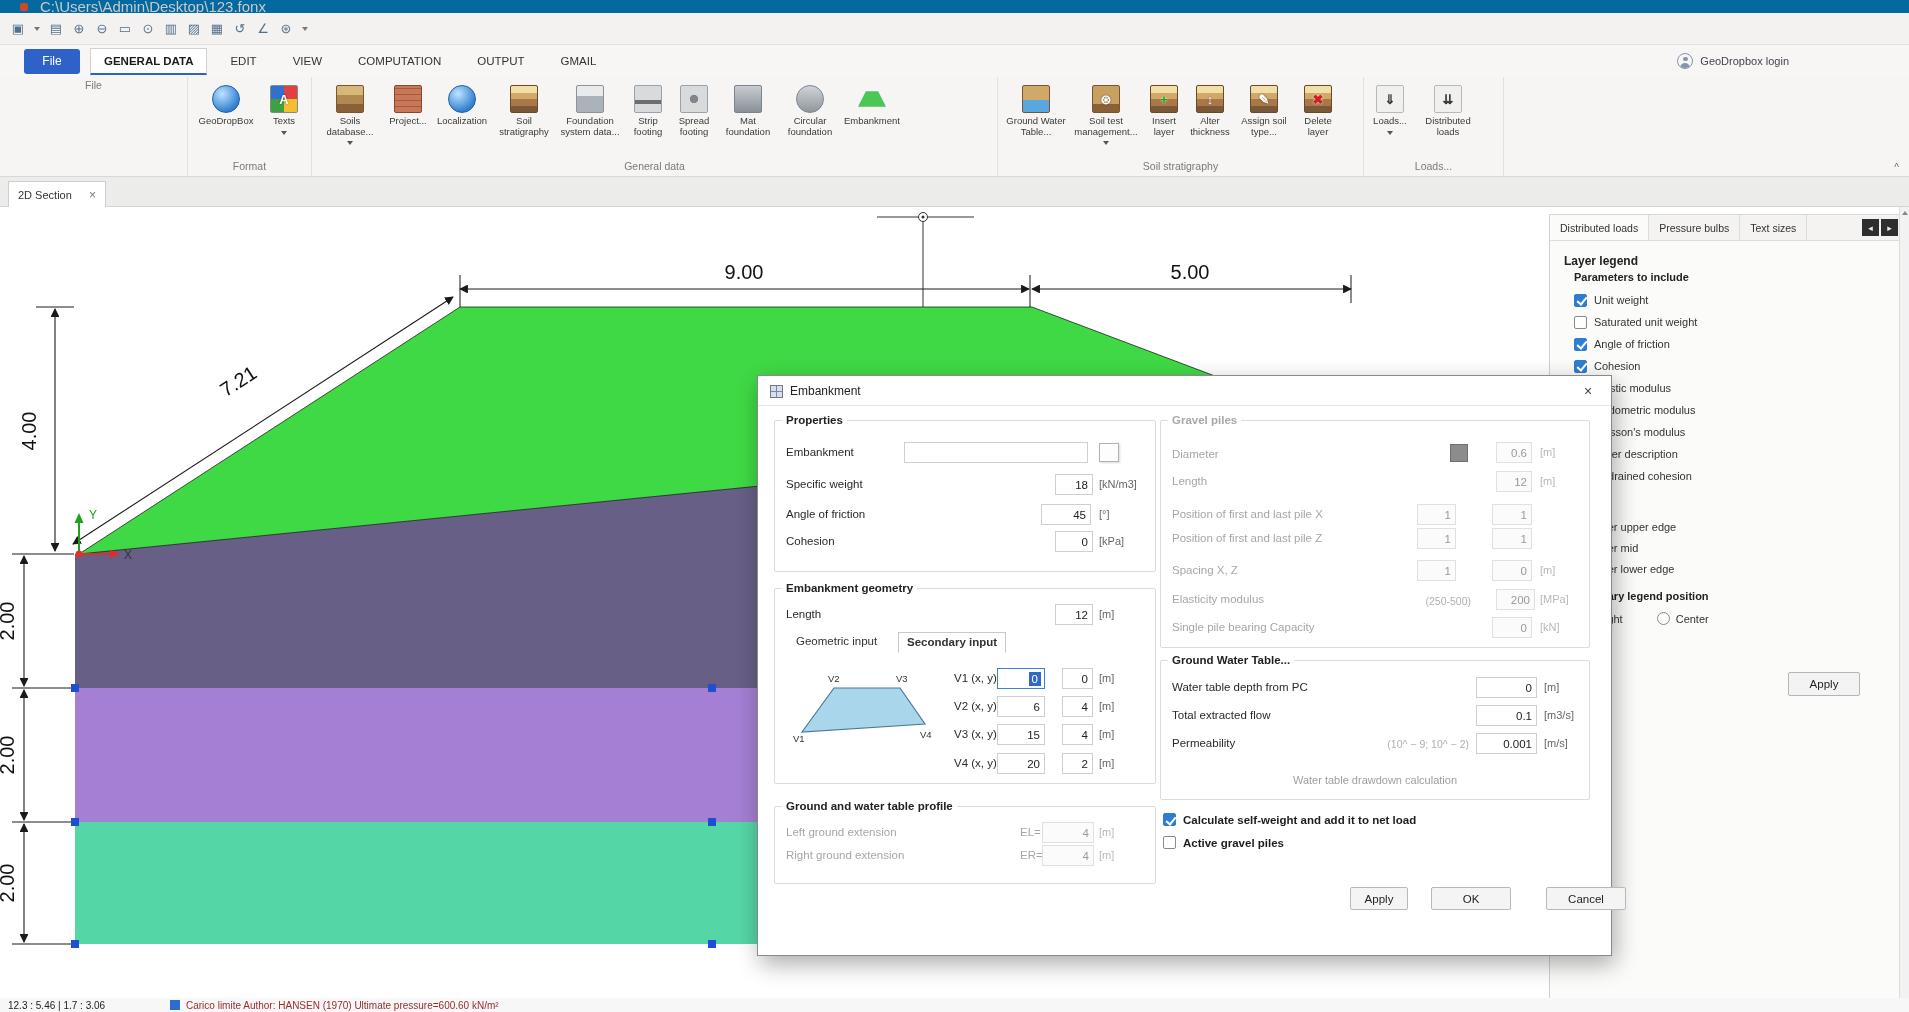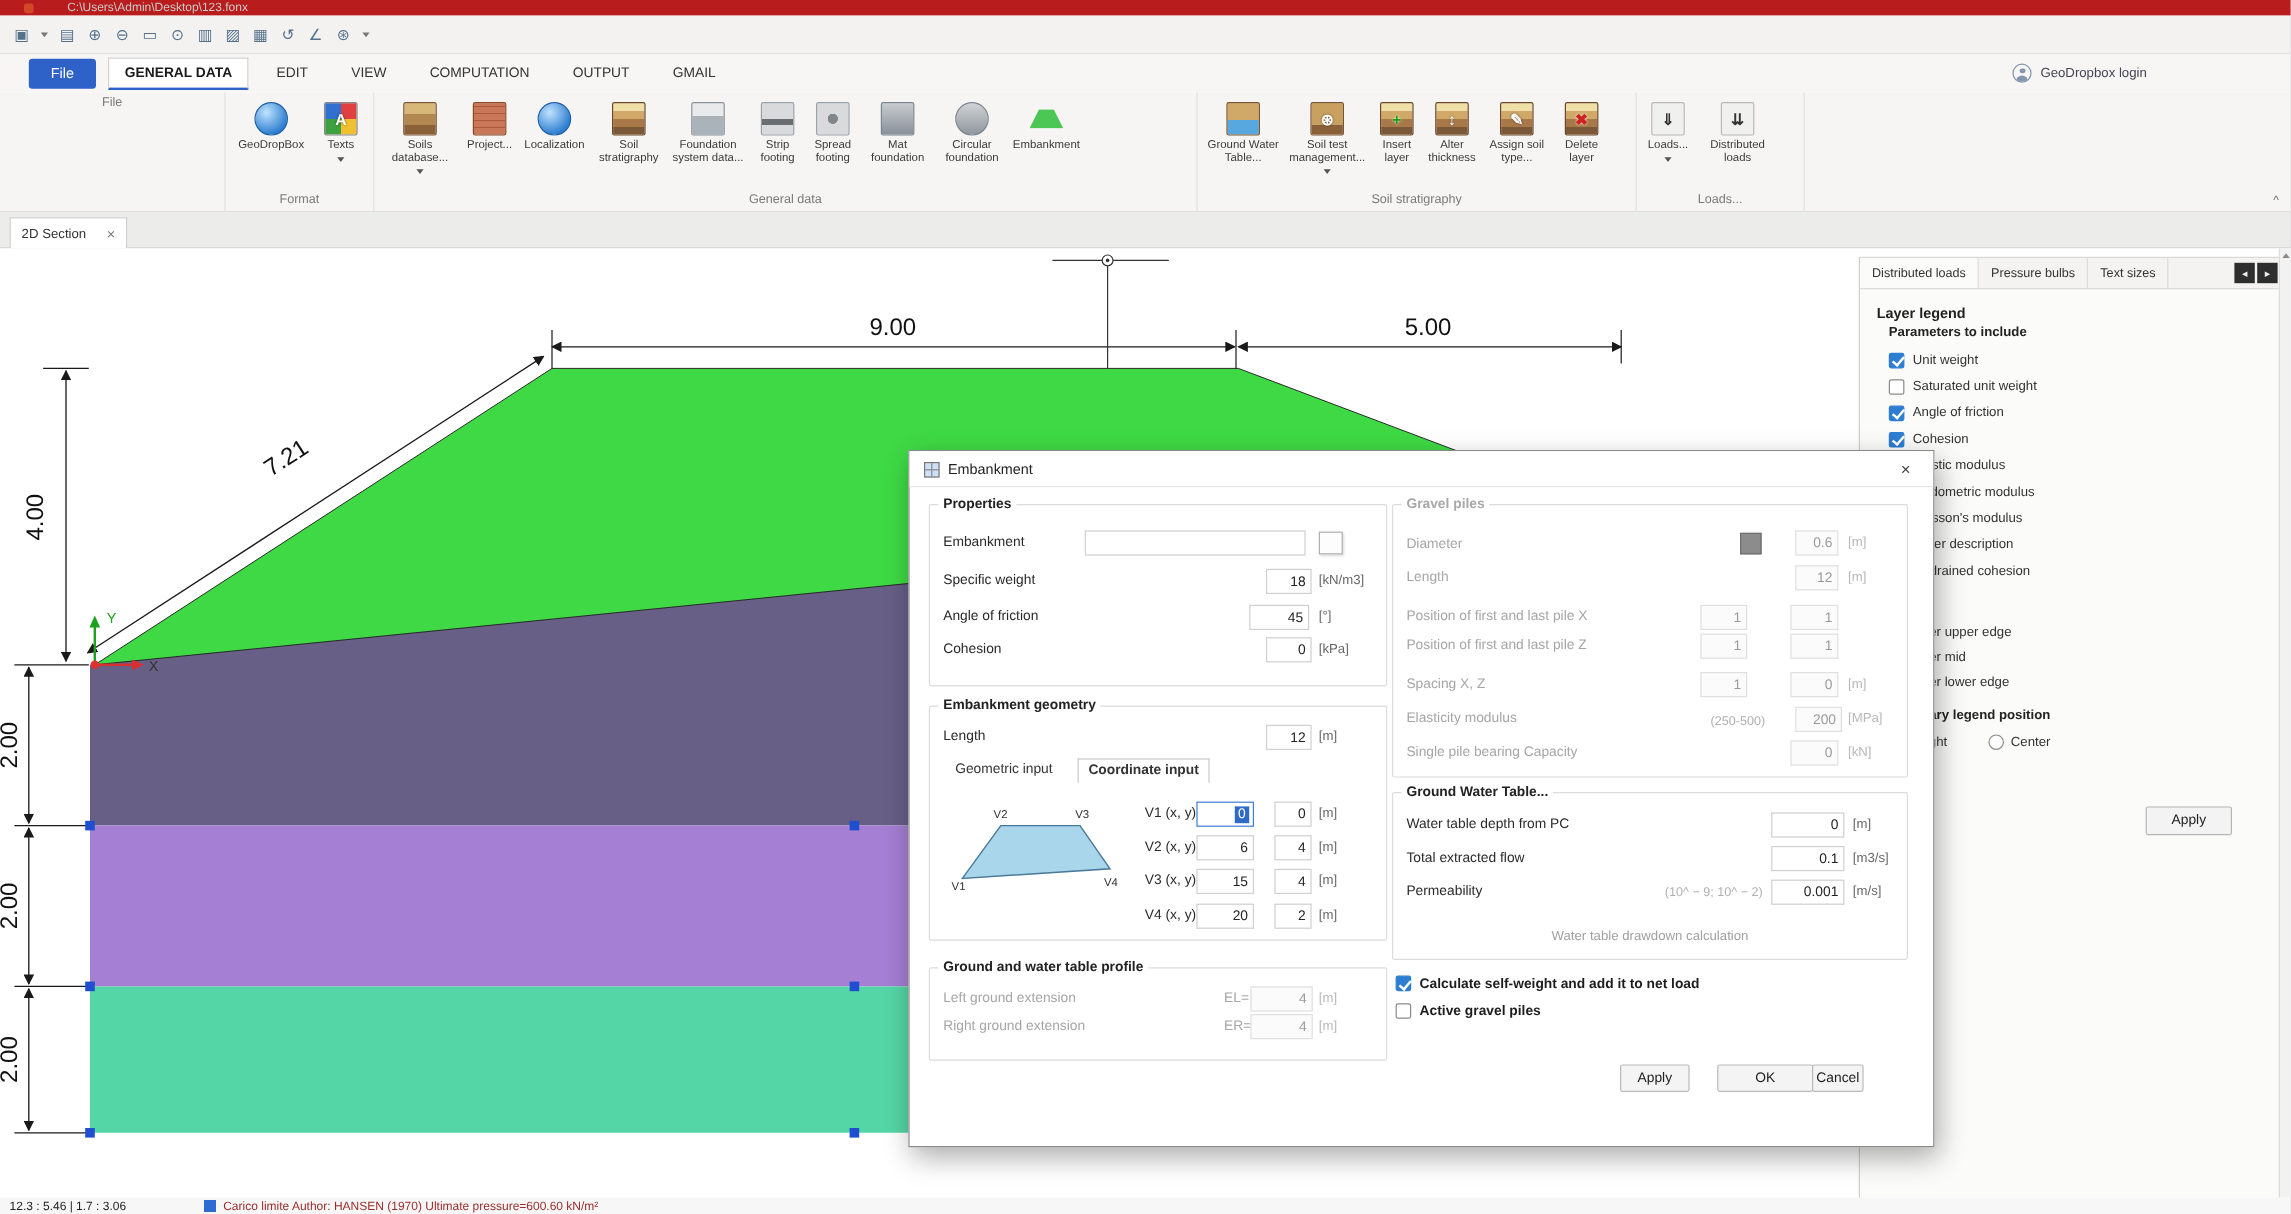--- a/index.html
+++ b/index.html
@@ -1,20 +1,20 @@
 <!DOCTYPE html>
 <html><head>
 <meta charset="utf-8">
 <style>
 *{box-sizing:border-box;margin:0;padding:0}
 body{font-family:"Liberation Sans",sans-serif;background:#888}
 .app{position:relative;width:1909px;height:1012px;background:#fff;overflow:hidden}
 
 
-.titlebar{position:absolute;left:0;top:0;width:100%;height:13px;background:#b91c1c;color:#c9c9c9;font-size:10px;line-height:13px;padding-left:56px;white-space:nowrap}
+.titlebar{position:absolute;left:0;top:0;width:100%;height:13px;background:#0369a1;color:#c9c9c9;font-size:15px;line-height:13px;padding-left:40px;white-space:nowrap}
 .app-dot{position:absolute;left:20px;top:3px;width:8px;height:8px;background:#d04828;border-radius:2px}
 
 
 .quickbar{position:absolute;left:0;top:13px;width:100%;height:32px;background:#f3f2f1;border-bottom:1px solid #e3e2e1;display:flex;align-items:center;padding-left:8px;gap:3px}
 .qi{width:20px;height:20px;display:flex;align-items:center;justify-content:center;font-size:13px;color:#54718c;border-radius:2px}
 .qcaret{width:0;height:0;border-left:3px solid transparent;border-right:3px solid transparent;border-top:4px solid #777;margin:0 3px}
 
 
 .menubar{position:absolute;left:0;top:45px;width:100%;height:32px;background:#f7f6f5;display:flex;align-items:center}
 .file-btn{margin-left:24px;width:56px;height:25px;background:#2e62c9;color:#fff;font-size:12px;display:flex;align-items:center;justify-content:center;border-radius:3px;cursor:default}
@@ -464,21 +464,21 @@
       <div class="dl-label" style="left:28px;top:159px">Cohesion</div>
       <div class="tb" style="left:297px;top:155px;width:38px">0</div>
       <div class="unit" style="left:341px;top:159px">[kPa]</div>
 
       <div class="grp" style="left:16px;top:212px;width:382px;height:196px"></div>
       <div class="grp-title" style="left:24px;top:205px">Embankment geometry</div>
       <div class="dl-label" style="left:28px;top:232px">Length</div>
       <div class="tb" style="left:297px;top:228px;width:38px">12</div>
       <div class="unit" style="left:341px;top:232px">[m]</div>
       <div class="gtab" style="left:30px;top:256px">Geometric input</div>
-      <div class="gtab active" style="left:140px;top:256px">Coordinate input</div>
+      <div class="gtab active" style="left:140px;top:256px">Secondary input</div>
 
       <svg class="ddiagram" width="150" height="100" viewBox="0 0 150 100">
         <polygon points="10,68 42,24 108,24 133,60" stroke="#4a7a9a" stroke-width="1.2" fill="#a9d6ea"></polygon>
         <text x="36" y="18" font-size="9.5" fill="#333">V2</text>
         <text x="104" y="18" font-size="9.5" fill="#333">V3</text>
         <text x="1" y="78" font-size="9.5" fill="#333">V1</text>
         <text x="128" y="74" font-size="9.5" fill="#333">V4</text>
       </svg>
 
       <div class="dl-label" style="left:196px;top:296px">V1 (x, y)</div>
@@ -556,21 +556,21 @@
         <span class="cb on"></span>
         <span>Calculate self-weight and add it to net load</span>
       </div>
       <div class="dchk" style="left:405px;top:460px">
         <span class="cb"></span>
         <span>Active gravel piles</span>
       </div>
 
       <div class="dbtn" style="left:592px;width:58px">Apply</div>
       <div class="dbtn" style="left:673px;width:80px">OK</div>
-      <div class="dbtn" style="left:752px;width:43px">Cancel</div>
+      <div class="dbtn" style="left:788px;width:80px">Cancel</div>
     </div>
   </div>
 
   <div class="statusbar">
     <div class="st-coords">12.3 : 5.46 | 1.7 : 3.06</div>
     <div class="st-icon"></div>
     <div class="st-msg">Carico limite Author: HANSEN (1970) Ultimate pressure=600.60 kN/m²</div>
   </div>
 
 </div>

